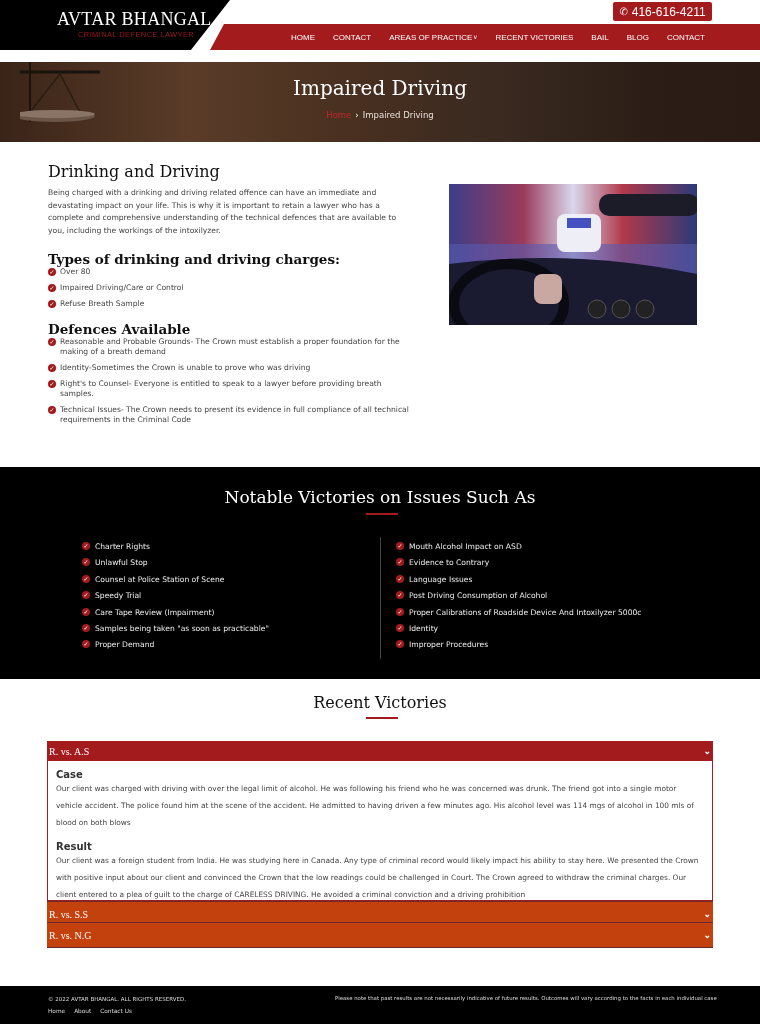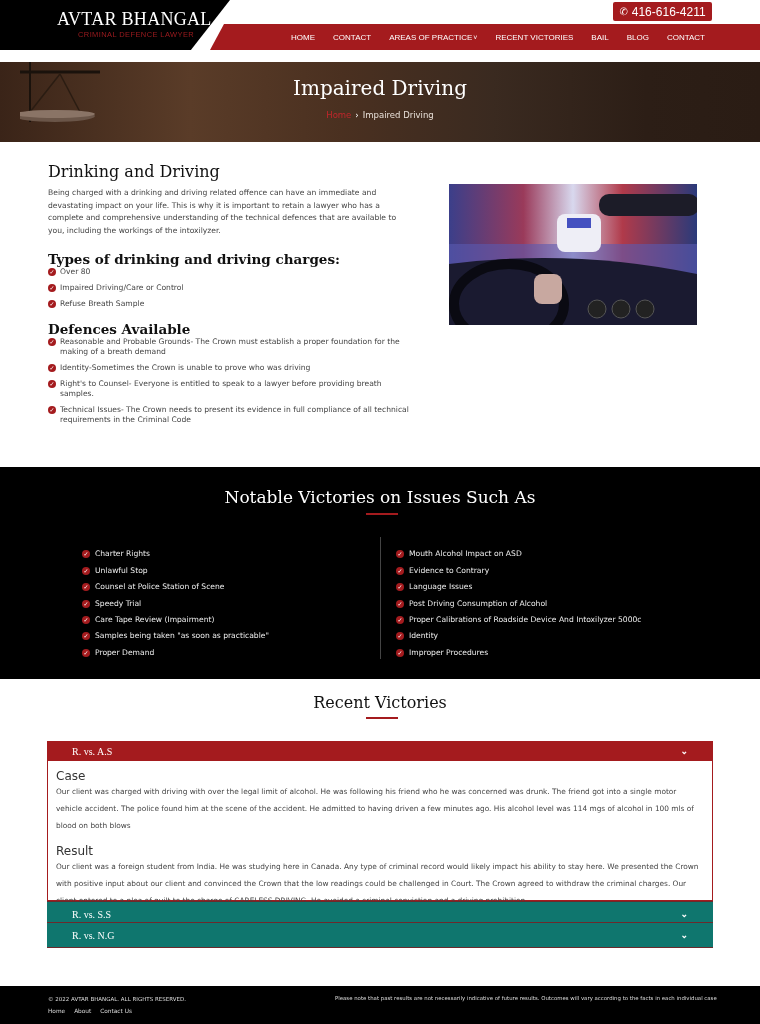--- a/index.html
+++ b/index.html
@@ -34,36 +34,36 @@
 .check-list{list-style:none;margin-top:0}
 .check-list li{display:flex;align-items:flex-start;font-size:7.6px;color:#444;line-height:10px;margin-bottom:6px}
 .chk{flex:0 0 auto;width:8px;height:8px;border-radius:50%;background:#a41b1e;color:#fff;font-size:6px;line-height:8px;text-align:center;margin-right:4px;margin-top:1px}
 .intro-img{position:absolute;left:449px;top:42px;width:248px;height:141px;overflow:hidden;background:#1c2240}
 
 
 .victories{position:relative;height:212px;background:#000}
 .vic-title{position:absolute;left:0;right:0;top:20px;text-align:center;color:#fff;font-family:"DejaVu Serif",serif;font-size:17px}
 .underline{position:absolute;left:366px;top:46px;width:32px;height:2px;background:#a41b1e}
 .vic-col{position:absolute;top:75px;list-style:none}
-.vic-col li{display:flex;align-items:flex-end;color:#eee;font-size:7.6px;height:16.4px}
+.vic-col li{display:flex;align-items:flex-start;color:#eee;font-size:7.6px;height:16.4px}
 .vic-col .chk{margin-top:0;margin-right:5px}
 .vic-divider{position:absolute;left:380px;top:70px;width:1px;height:122px;background:#444}
 
 
 .recent{position:relative;height:308px;background:#fff}
 .rec-title{position:absolute;left:0;right:0;top:14px;text-align:center;color:#111;font-family:"DejaVu Serif",serif;font-size:16px}
 .rec-underline{position:absolute;left:366px;top:38px;width:32px;height:2px;background:#a41b1e}
 .acc{position:absolute;left:47px;width:666px}
-.acc-head{height:20px;display:flex;align-items:center;justify-content:space-between;padding:0 25px;color:#fff;font-family:"Liberation Serif",serif;font-size:10px}
+.acc-head{height:20px;display:flex;align-items:center;justify-content:space-between;padding:0 2px;color:#fff;font-family:"Liberation Serif",serif;font-size:10px}
 .acc-head .ch{font-size:9px;font-weight:bold}
 .acc-open .acc-head{background:#a41b1e}
 .acc-body{border:1px solid #a41b1e;border-top:none;height:140px;padding:8px 8px}
-.acc-body .lbl{font-size:12px;font-weight:normal;color:#333}
+.acc-body .lbl{font-size:10px;font-weight:bold;color:#333}
 .acc-body .txt{font-size:7.4px;line-height:17px;color:#444}
-.acc-closed .acc-head{background:#0f766e;border-top:1px solid #6b2a2c;border-bottom:1px solid #6b2a2c;height:26px}
+.acc-closed .acc-head{background:#c2410c;border-top:1px solid #6b2a2c;border-bottom:1px solid #6b2a2c;height:26px}
 
 
 .footer{position:absolute;left:0;top:986px;width:760px;height:38px;background:#000}
 .f-copy{position:absolute;left:48px;top:10px;color:#ddd;font-size:5.5px}
 .f-links{position:absolute;left:48px;top:22px;display:flex;gap:9px}
 .f-links span{color:#ddd;font-size:5.8px}
 .f-note{position:absolute;left:335px;top:9px;color:#ddd;font-size:5.4px}
 </style>
 </head>
 <body>

